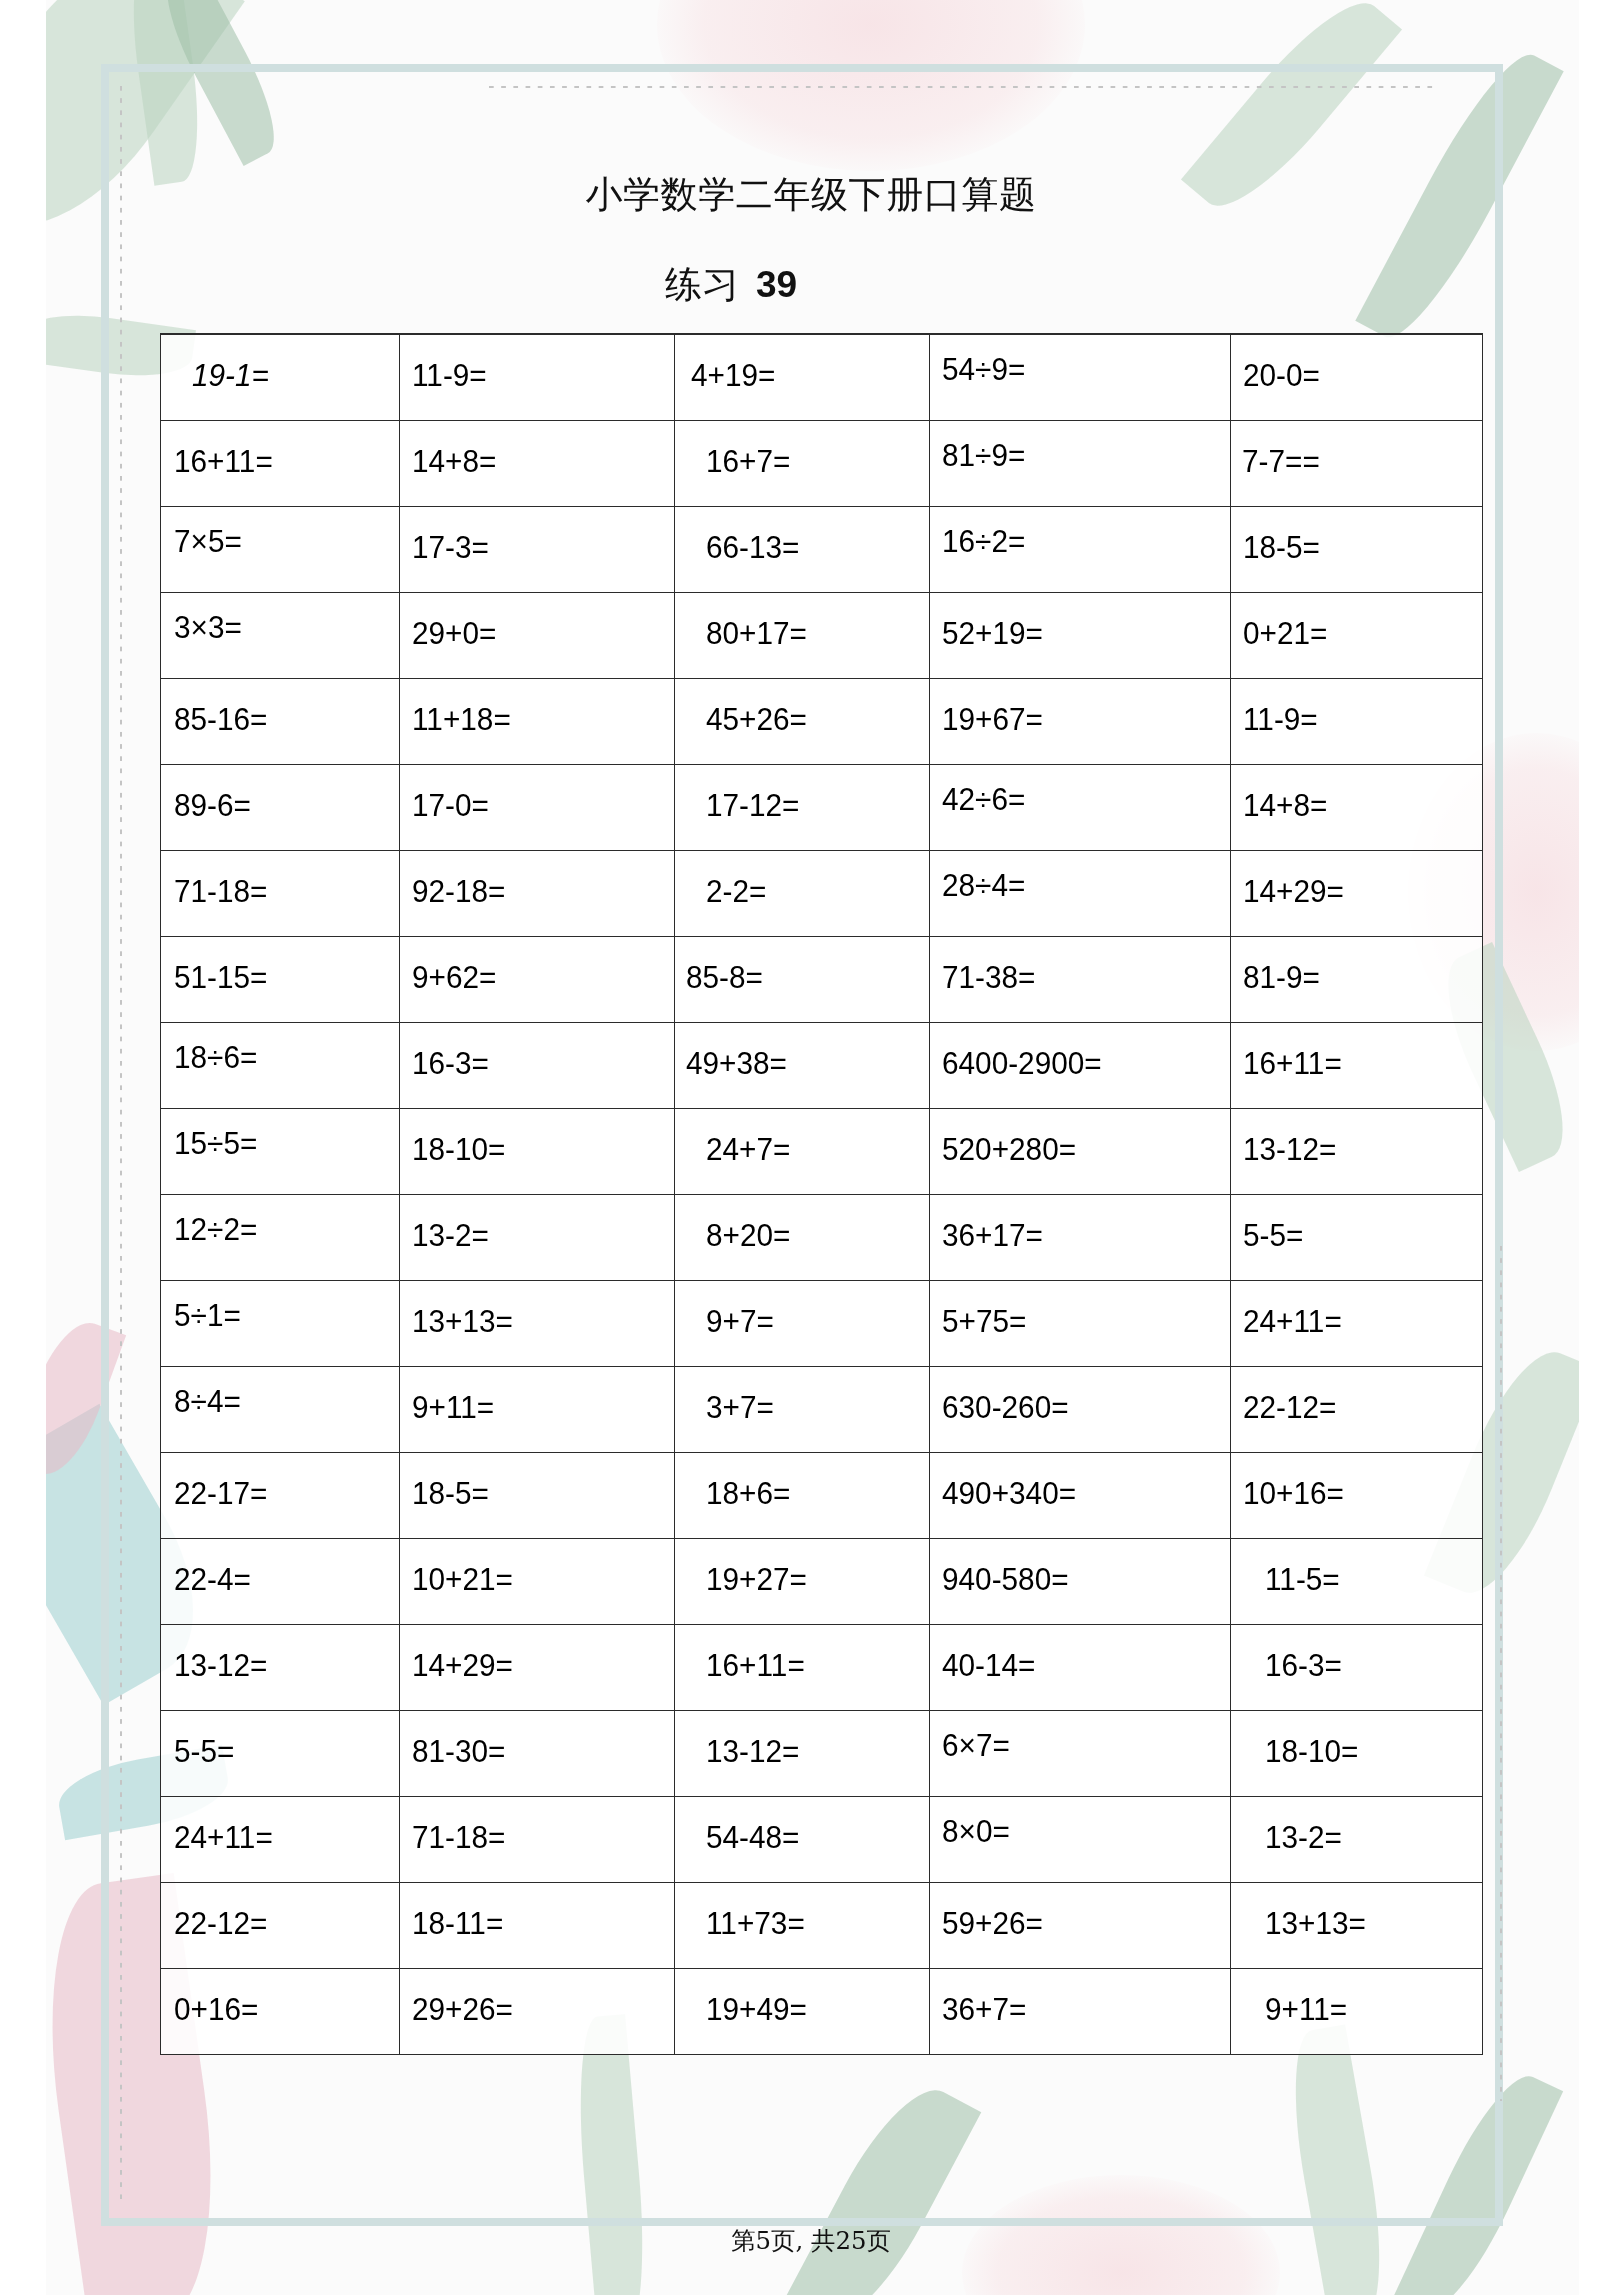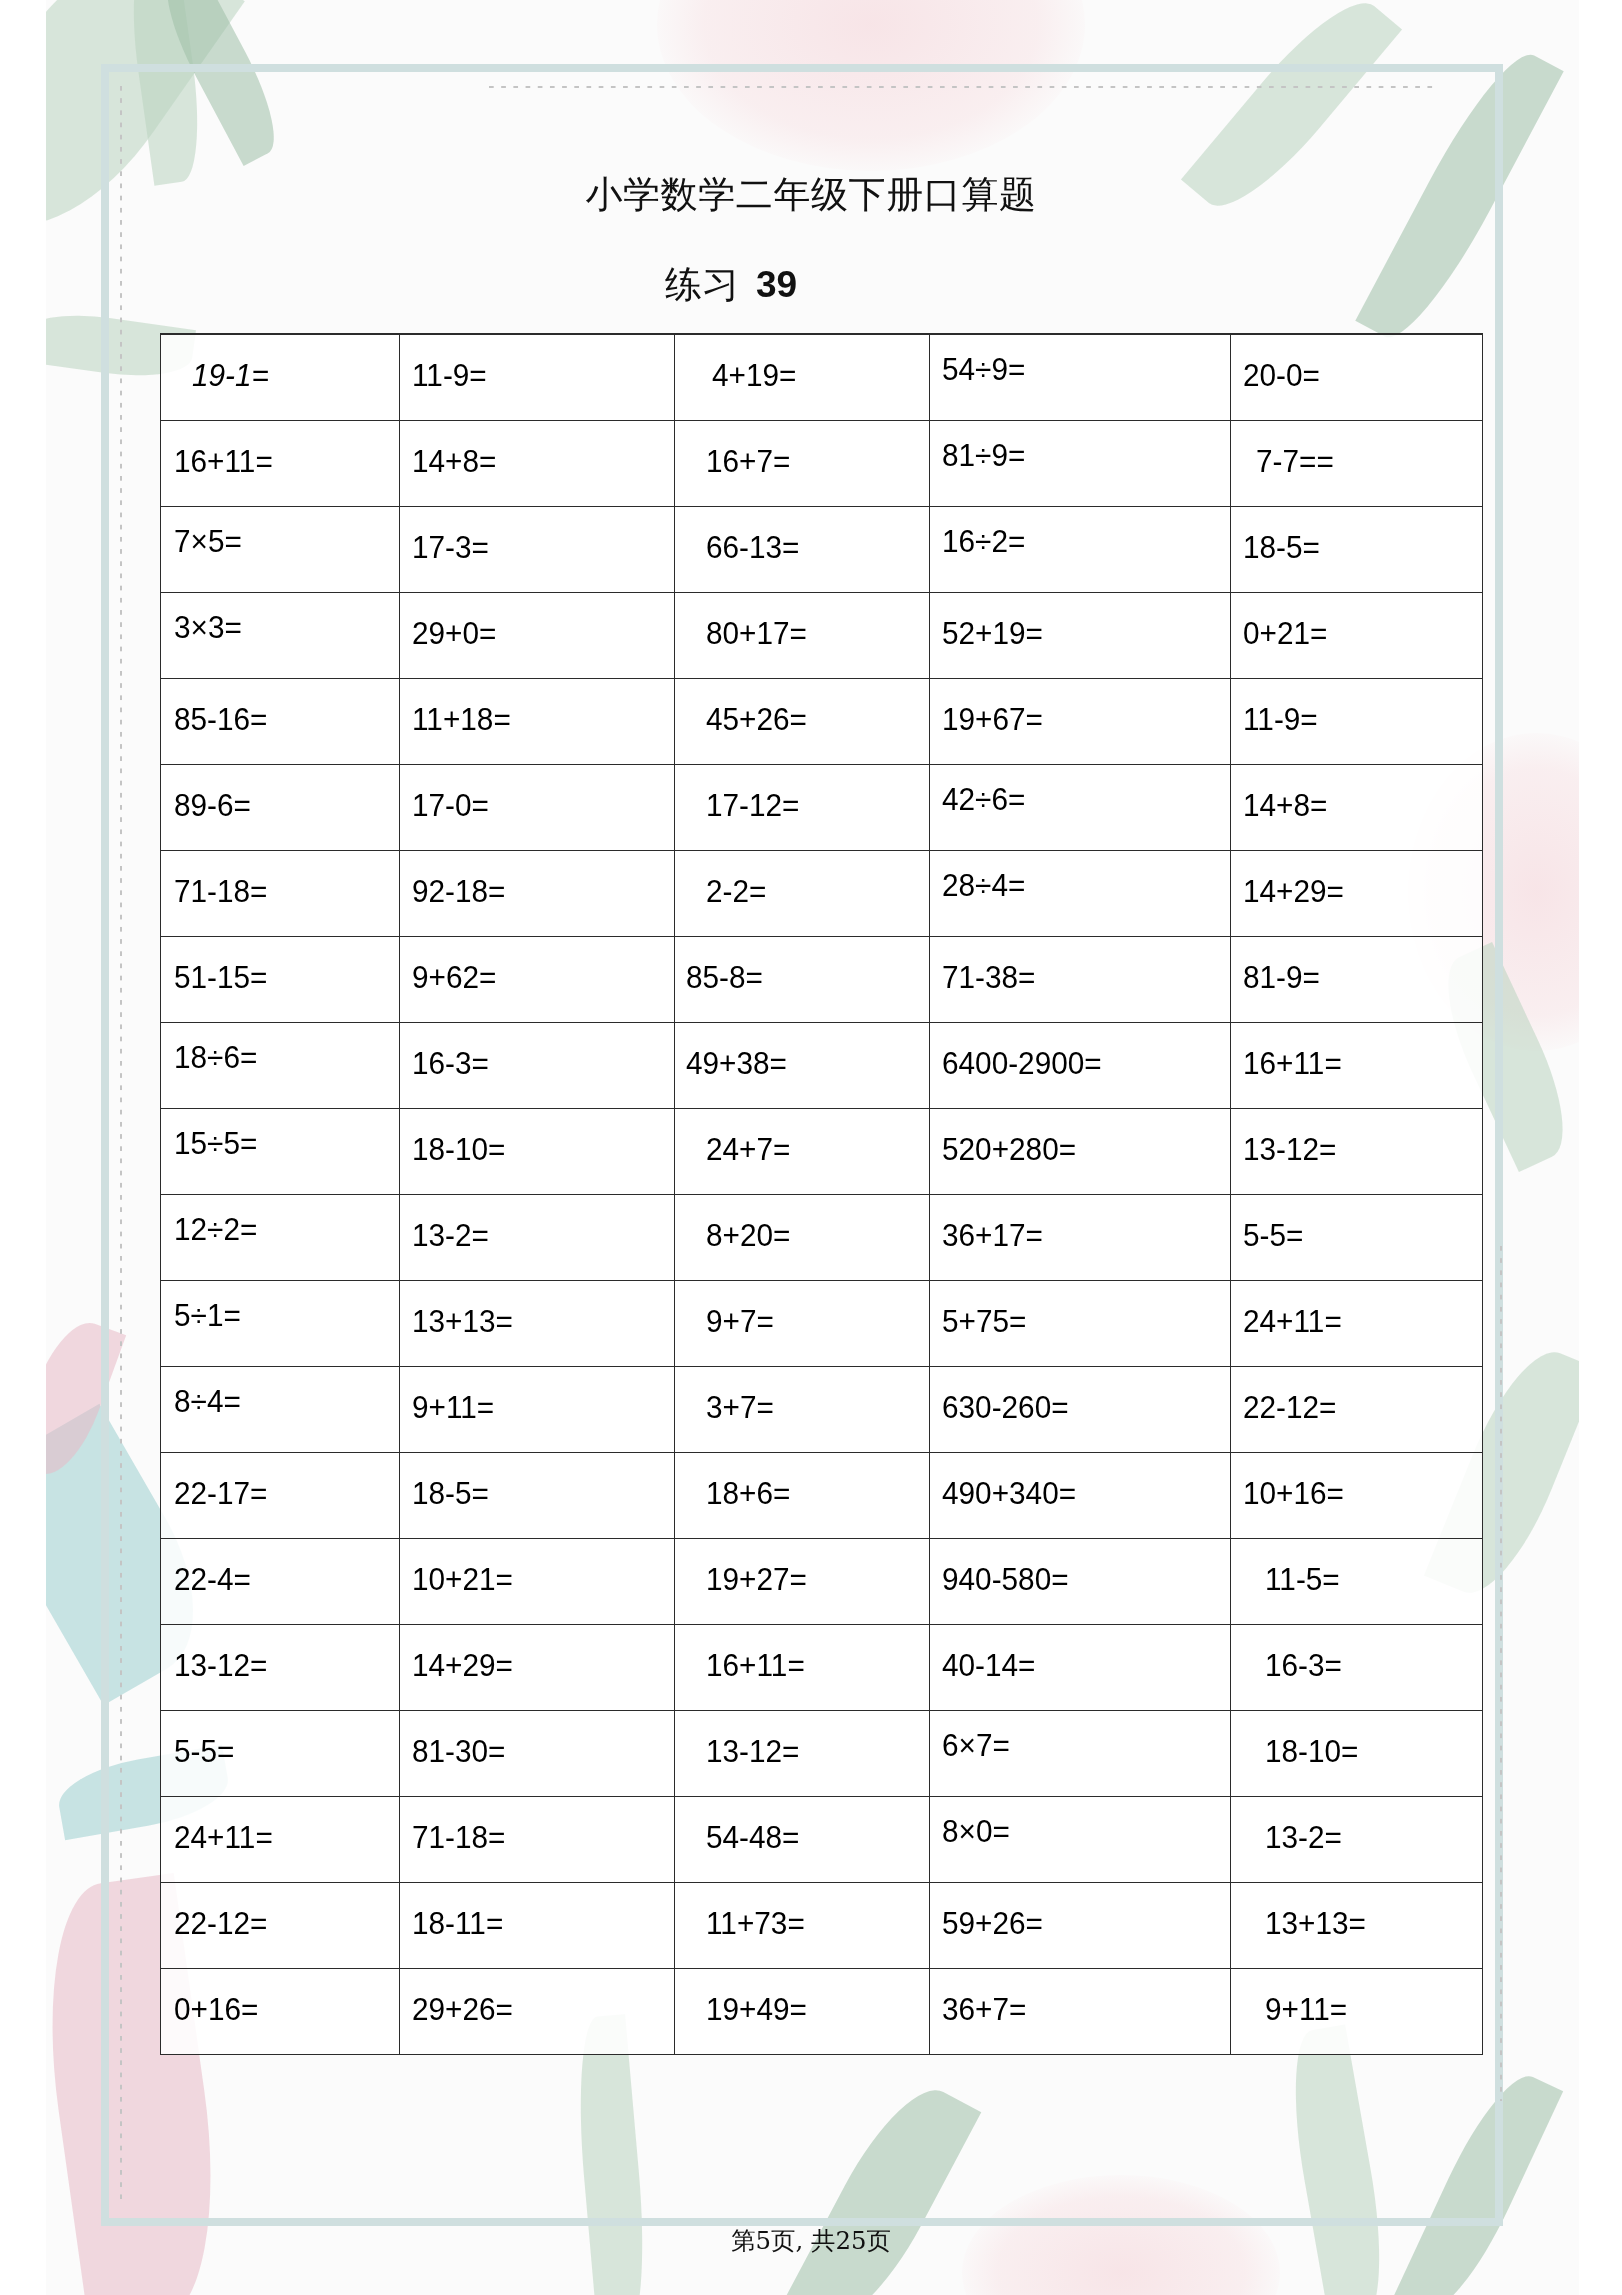--- a/index.html
+++ b/index.html
@@ -117,30 +117,30 @@
         <col class="c1">
         <col class="c2">
         <col class="c3">
         <col class="c4">
         <col class="c5">
       </colgroup>
     <tbody id="grid-body">
         <tr>
           <td style="padding-left: 30.5px; font-style: italic;"><span class="cell-text">19-1=</span></td>
           <td style="padding-left: 12.2px;"><span class="cell-text">11-9=</span></td>
-          <td style="padding-left: 37px; margin-top: 48px;"><span class="cell-text">4+19=</span></td>
+          <td style="padding-left: 16px; margin-top: 48px;"><span class="cell-text">4+19=</span></td>
           <td style="padding-left: 12.2px;"><span class="cell-text raised">54÷9=</span></td>
           <td style="padding-left: 12.2px;"><span class="cell-text">20-0=</span></td>
         </tr>
         <tr>
           <td style="padding-left: 13.4px;"><span class="cell-text">16+11=</span></td>
           <td style="padding-left: 12.2px;"><span class="cell-text">14+8=</span></td>
           <td style="padding-left: 30.5px;"><span class="cell-text">16+7=</span></td>
           <td style="padding-left: 12.2px;"><span class="cell-text raised">81÷9=</span></td>
-          <td style="padding-left: 25px; margin-top: 22px;"><span class="cell-text">7-7==</span></td>
+          <td style="padding-left: 11px; margin-top: 22px;"><span class="cell-text">7-7==</span></td>
         </tr>
         <tr>
           <td style="padding-left: 13.4px;"><span class="cell-text raised">7×5=</span></td>
           <td style="padding-left: 12.2px;"><span class="cell-text">17-3=</span></td>
           <td style="padding-left: 30.5px;"><span class="cell-text">66-13=</span></td>
           <td style="padding-left: 12.2px;"><span class="cell-text raised">16÷2=</span></td>
           <td style="padding-left: 12.2px;"><span class="cell-text">18-5=</span></td>
         </tr>
         <tr>
           <td style="padding-left: 13.4px;"><span class="cell-text raised">3×3=</span></td>

